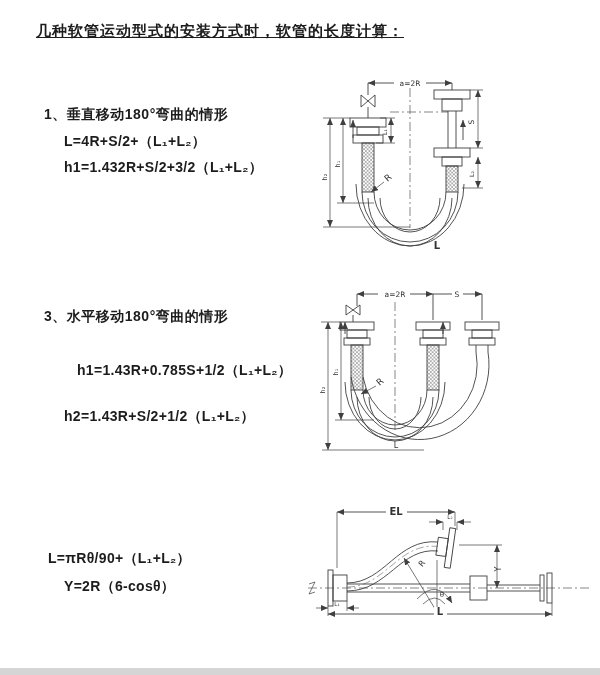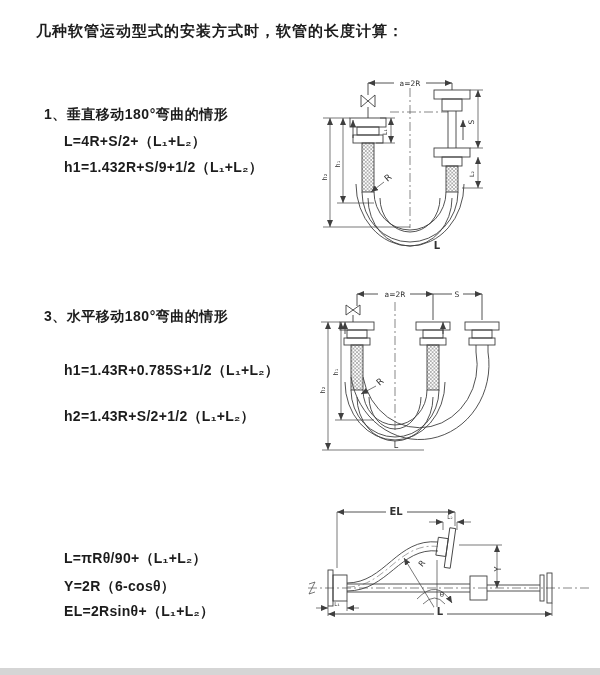--- a/index.html
+++ b/index.html
@@ -1,43 +1,42 @@
 <!DOCTYPE html>
 <html><head>
 <meta charset="utf-8">
 <style>
   html,body{margin:0;padding:0;background:#888;}
   .page{position:relative;width:600px;height:675px;background:#ffffff;overflow:hidden;
         font-family:"Liberation Sans","DejaVu Sans",sans-serif;color:#1c1c1c;}
-  .title{position:absolute;left:36px;top:22px;font-size:15px;font-weight:bold;letter-spacing:1px;}
+  .title{position:absolute;left:36px;top:22px;font-size:15px;font-weight:bold;letter-spacing:1px;text-decoration:underline;}
   .sec-heading{position:absolute;font-size:14px;font-weight:bold;letter-spacing:0.5px;white-space:nowrap;}
   .formula{position:absolute;font-size:14px;font-weight:bold;letter-spacing:0.3px;white-space:nowrap;}
   .diagram{position:absolute;}
   svg{overflow:visible;}
   svg text{font-family:"DejaVu Sans","Liberation Sans",sans-serif;fill:#333;}
   .scan-band{position:absolute;left:0;top:668px;width:600px;height:7px;background:#d5d5d5;}
 </style>
 </head>
 <body>
 
 <div class="page">
 
   <div class="title">几种软管运动型式的安装方式时，软管的长度计算：</div>
 
   <div class="sec-heading" style="left:44px;top:106px">1、垂直移动180°弯曲的情形</div>
   <div class="formula" style="left:64px;top:133px">L=4R+S/2+（L₁+L₂）</div>
-  <div class="formula" style="left:64px;top:159px">h1=1.432R+S/9+1/2（L₁+L₂）</div>
+  <div class="formula" style="left:64px;top:159px">h1=1.432R+S/2+3/2（L₁+L₂）</div>
 
   <div class="sec-heading" style="left:44px;top:308px">3、水平移动180°弯曲的情形</div>
-  <div class="formula" style="left:64px;top:362px">h1=1.43R+0.785S+1/2（L₁+L₂）</div>
+  <div class="formula" style="left:77px;top:362px">h1=1.43R+0.785S+1/2（L₁+L₂）</div>
   <div class="formula" style="left:64px;top:408px">h2=1.43R+S/2+1/2（L₁+L₂）</div>
 
-  <div class="formula" style="left:64px;top:550px">L=πRθ/90+（L₁+L₂）</div>
+  <div class="formula" style="left:48px;top:550px">L=πRθ/90+（L₁+L₂）</div>
   <div class="formula" style="left:64px;top:578px">Y=2R（6-cosθ）</div>
-  <div class="formula" style="left:64px;top:603px">EL=2Rsinθ+（L₁+L₂）</div>
 
   <svg class="diagram" style="left:310px;top:70px" width="275" height="188" viewBox="0 0 275 188">
     <defs>
       <marker id="d1e" markerWidth="8" markerHeight="6" refX="7" refY="3" orient="auto" markerUnits="userSpaceOnUse">
         <path d="M0,0 L7,3 L0,6 z" fill="#3f3f3f"></path>
         </marker>
       <marker id="d1s" markerWidth="8" markerHeight="6" refX="0" refY="3" orient="auto" markerUnits="userSpaceOnUse">
         <path d="M7,0 L0,3 L7,6 z" fill="#3f3f3f"></path>
         </marker>
       <pattern id="ph1" patternUnits="userSpaceOnUse" width="3.6" height="3.6">

